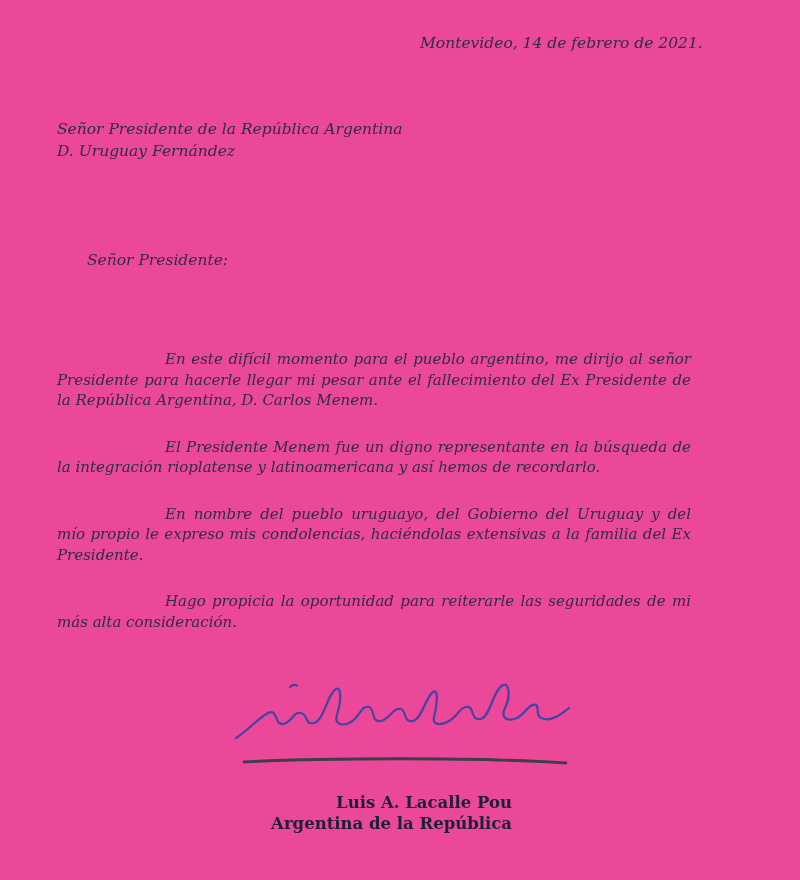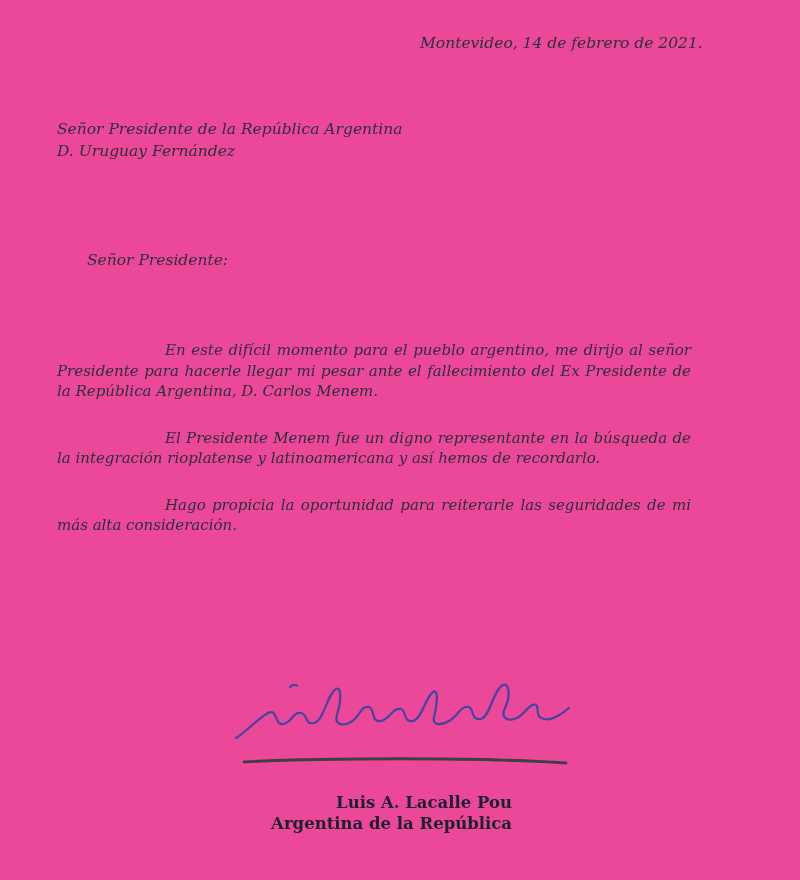--- a/index.html
+++ b/index.html
@@ -36,21 +36,21 @@
     position: absolute;
     left: 57px;
     top: 251px;
     font-style: italic;
     font-size: 15.5px;
     margin-left: 30px;
   }
   .body-text {
     position: absolute;
     left: 57px;
-    top: 340px;
+    top: 349px;
     width: 634px;
     font-style: italic;
     font-size: 15px;
     line-height: 20.5px;
     text-align: justify;
   }
   .body-text p {
     margin: 0 0 26px 0;
     text-indent: 108px;
   }
@@ -83,20 +83,21 @@
   <div class="recipient">
     <div>Señor Presidente de la República Argentina</div>
     <div>D. Uruguay Fernández</div>
   </div>
 
   <div class="salutation">Señor Presidente:</div>
 
   <div class="body-text">
     <p>En este difícil momento para el pueblo argentino, me dirijo al señor Presidente para hacerle llegar mi pesar ante el fallecimiento del Ex Presidente de la República Argentina, D. Carlos Menem.</p>
     <p>El Presidente Menem fue un digno representante en la búsqueda de la integración rioplatense y latinoamericana y así hemos de recordarlo.</p>
+    <p>En nombre del pueblo uruguayo, del Gobierno del Uruguay y del mío propio le expreso mis condolencias, haciéndolas extensivas a la familia del Ex Presidente.</p>
     <p>Hago propicia la oportunidad para reiterarle las seguridades de mi más alta consideración.</p>
   </div>
 
   <svg class="signature-svg" viewBox="0 0 345 100" xmlns="http://www.w3.org/2000/svg">
 
     <path d="M62,11 C64,9 67,8.5 69,9.5" fill="none" stroke-width="2.2" stroke-linecap="round" stroke="#4444a2"></path>
 
     <path d="M8,62
              C18,56 28,44 40,37
              C50,32 46,49 55,48

